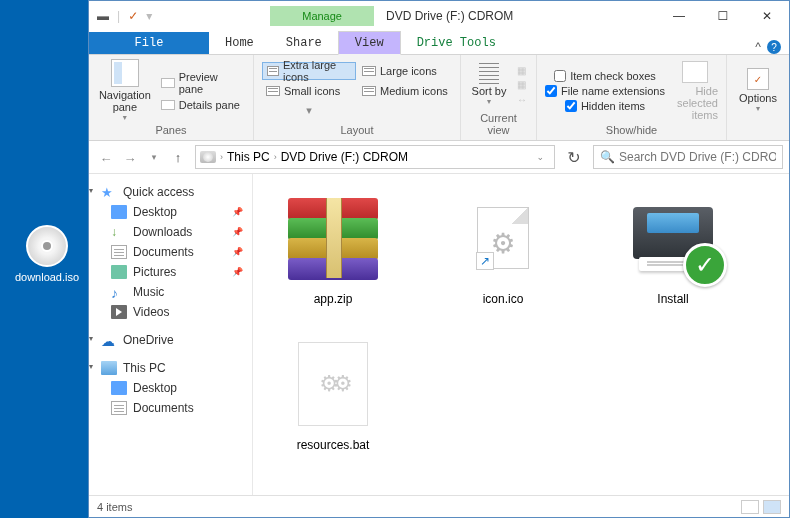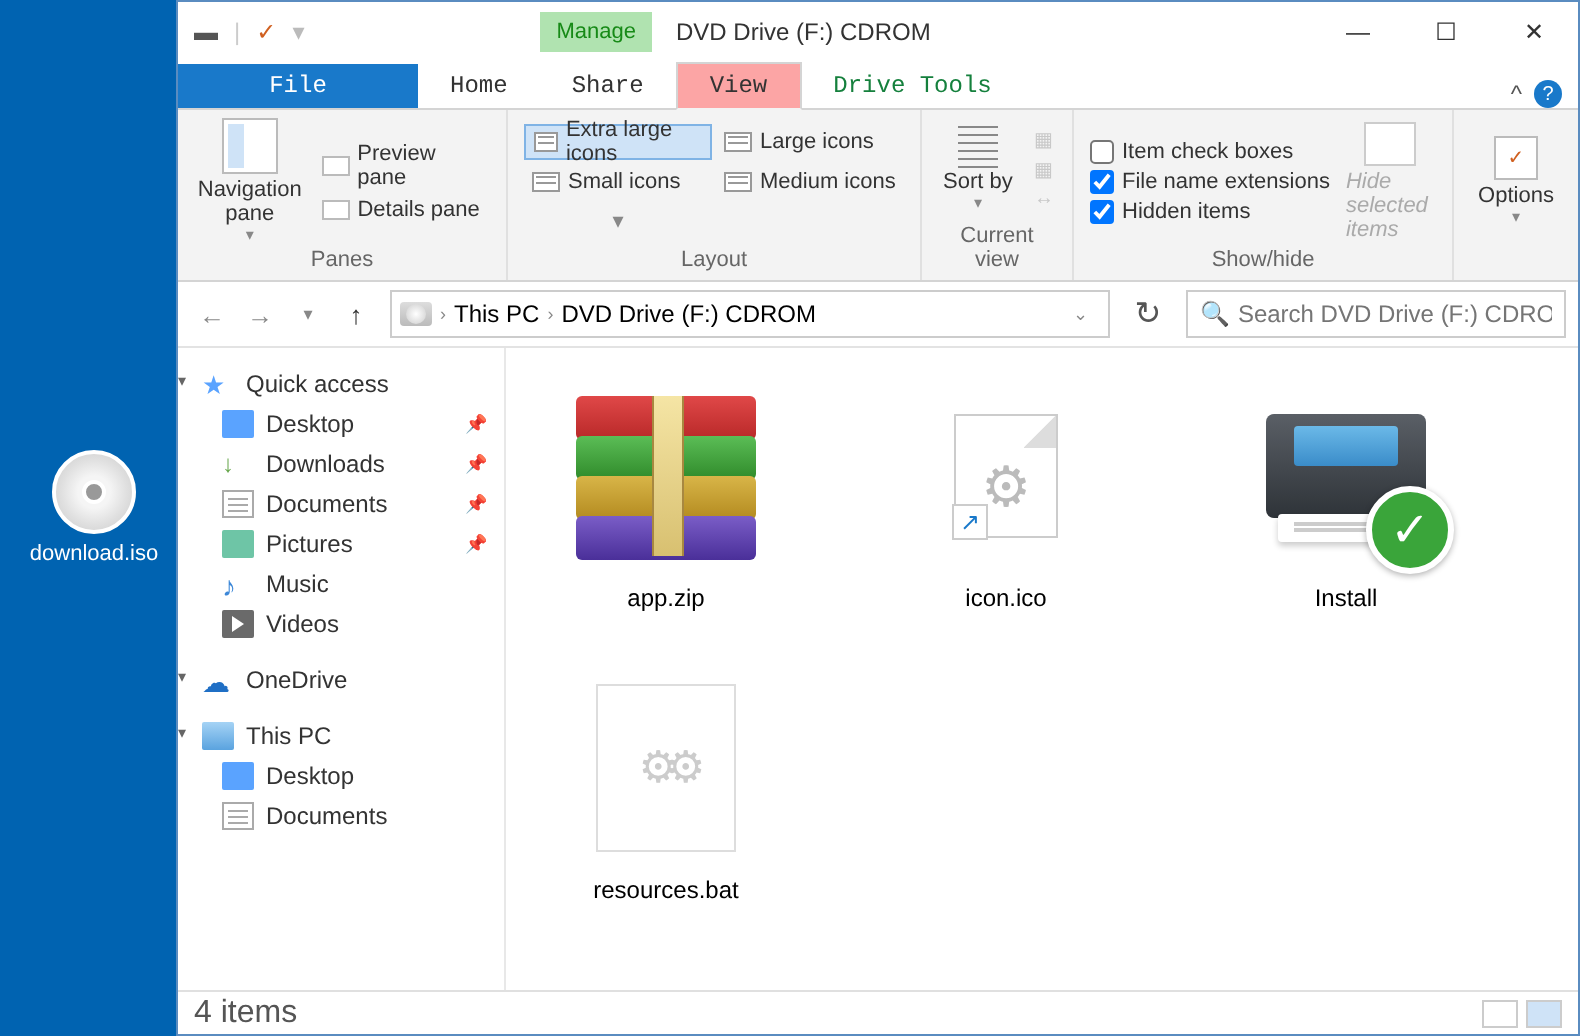--- a/index.html
+++ b/index.html
@@ -7,29 +7,29 @@
 
 .desktop-icon { position: absolute; left: 12px; top: 225px; width: 70px; text-align: center; color: #fff; font-size: 11px; }
 .desktop-icon .icondisc { width: 42px; height: 42px; margin: 0 auto 4px; background: radial-gradient(circle, #f5f5f5 30%, #e0e0e0 60%, #c8c8c8); border-radius: 50%; border: 2px solid #fff; position: relative; }
 .desktop-icon .icondisc::after { content: ''; position: absolute; top: 50%; left: 50%; width: 8px; height: 8px; background: #999; border-radius: 50%; transform: translate(-50%,-50%); border: 2px solid #fff; }
 
 .window { position: absolute; left: 88px; top: 0; right: 0; bottom: 0; background: #fff; border: 1px solid #5a8cc0; display: flex; flex-direction: column; }
 
 .titlebar { display: flex; align-items: center; height: 30px; background: #fff; border-bottom: none; }
 .qat { display: flex; align-items: center; gap: 8px; padding: 0 8px; }
 .qat .q { font-size: 12px; color: #555; }
-.titlebar .tabcap { background: #b0e3b0; color: #178a17; font-size: 11px; padding: 4px 8px; margin-left: 110px; }
+.titlebar .tabcap { background: #b0e3b0; color: #178a17; font-size: 11px; padding: 4px 32px; margin-left: 110px; }
 .titlebar .title { font-size: 12px; color: #333; margin-left: 12px; }
 .winctrl { margin-left: auto; display: flex; }
 .winctrl div { width: 44px; height: 30px; display: flex; align-items: center; justify-content: center; font-size: 12px; color: #333; }
 
 .tabbar { display: flex; align-items: flex-end; height: 24px; background: #fff; font-size: 12px; border-bottom: 1px solid #d4d4d4; position: relative; }
 .tab { padding: 4px 16px; color: #333; font-family: Liberation Mono, monospace; }
 .tab.file { background: #1979ca; color: #fff; }
-.tab.active { background: #fca5a5; border: 1px solid #d4d4d4; border-bottom: 1px solid #f3f3f3; margin-bottom: -1px; }
+.tab.active { background: #c4b5fd; border: 1px solid #d4d4d4; border-bottom: 1px solid #f3f3f3; margin-bottom: -1px; }
 .tab.context { color: #15803d; }
 .help-toggle { margin-left: auto; display: flex; align-items: center; gap: 6px; padding-right: 8px; color: #555; font-size: 12px; }
 .help-toggle .qmark { width: 14px; height: 14px; background: #1979ca; color: #fff; border-radius: 50%; font-size: 10px; display: flex; align-items: center; justify-content: center; }
 
 .ribbon { display: flex; background: #f3f3f3; border-bottom: 1px solid #d4d4d4; height: 86px; font-size: 11px; color: #333; }
 .rgroup { border-right: 1px solid #e0e0e0; padding: 4px 8px; display: flex; flex-direction: column; }
 .rgroup .body { flex: 1; display: flex; align-items: center; gap: 8px; }
 .rgroup .label { text-align: center; color: #666; padding-top: 2px; font-size: 11px; }
 
 .navpane-btn { text-align: center; width: 56px; font-size: 11px; }
@@ -44,23 +44,23 @@
 .layout-list .opt { display: flex; align-items: center; gap: 4px; padding: 1px 4px; font-size: 11px; }
 .layout-list .opt.sel { background: #cfe3f7; border: 1px solid #7fb3e5; }
 .layout-list .ic { width: 14px; height: 10px; background: #fff; border: 1px solid #999; display: inline-block; position: relative; }
 .layout-list .ic::before { content: ''; position: absolute; inset: 1px; background: repeating-linear-gradient(#999 0 1px, transparent 1px 3px); }
 
 .sort-btn { text-align: center; width: 40px; }
 .sort-btn .ic { width: 20px; height: 22px; margin: 0 auto; }
 
 .showhide { display: flex; gap: 8px; }
 .checks { display: flex; flex-direction: column; gap: 3px; }
-.checks label { display: flex; align-items: center; gap: 4px; font-size: 11px; white-space: nowrap; }
+.checks label { display: flex; align-items: center; gap: 4px; font-size: 11px; white-space: nowrap; justify-content: center; }
 .checks input { width: 12px; height: 12px; }
-.hide-sel { text-align: left; color: #aaa; width: 56px; font-style: italic; }
+.hide-sel { text-align: right; color: #aaa; width: 56px; }
 .hide-sel .ic { width: 26px; height: 22px; margin: 0 auto 2px; border: 1px solid #ccc; background: #fff; }
 
 .options-btn { text-align: center; width: 46px; }
 .options-btn .ic { width: 22px; height: 22px; margin: 0 auto 2px; background: #fff; border: 1px solid #bbb; }
 
 .addrbar { display: flex; align-items: center; gap: 6px; padding: 4px 6px; background: #fff; border-bottom: 1px solid #e3e3e3; }
 .navbtns { display: flex; gap: 2px; }
 .navbtns .b { width: 22px; height: 22px; display: flex; align-items: center; justify-content: center; color: #888; font-size: 13px; }
 .navbtns .b.active { color: #333; }
 .breadcrumb { flex: 1; border: 1px solid #ccc; height: 24px; display: flex; align-items: center; padding: 0 4px; font-size: 12px; gap: 4px; }
@@ -113,21 +113,21 @@
 .printer { position: relative; width: 100px; height: 90px; }
 .printer .body { position: absolute; left: 8px; right: 8px; top: 14px; height: 52px; background: linear-gradient(#5a5f66,#2e3338); border-radius: 4px; }
 .printer .screen { position: absolute; top: 20px; left: 22px; right: 22px; height: 20px; background: linear-gradient(#6bb9e8,#3a8cc9); border-radius: 2px; }
 .printer .tray { position: absolute; bottom: 12px; left: 14px; right: 14px; height: 14px; background: #fff; border-radius: 2px; box-shadow: 0 2px 3px rgba(0,0,0,.2); }
 .printer .tray::before { content: ''; position: absolute; top: 4px; left: 8px; right: 8px; height: 2px; background: #ccc; box-shadow: 0 3px #ccc; }
 .printer .check { position: absolute; right: -6px; bottom: -4px; width: 44px; height: 44px; background: #3aa53a; border: 3px solid #fff; border-radius: 50%; display: flex; align-items: center; justify-content: center; color: #fff; font-size: 24px; box-shadow: 0 1px 3px rgba(0,0,0,.3); }
 
 .bat-file { width: 70px; height: 84px; background: #fff; border: 1px solid #ddd; position: relative; }
 .bat-file::before { content: '⚙⚙'; position: absolute; top: 50%; left: 50%; transform: translate(-50%,-50%); font-size: 22px; color: #ccc; letter-spacing: -6px; }
 
-.statusbar { height: 22px; border-top: 1px solid #e0e0e0; display: flex; align-items: center; padding: 0 8px; font-size: 16px; color: #555; }
+.statusbar { height: 22px; border-top: 1px solid #e0e0e0; display: flex; align-items: center; padding: 0 8px; font-size: 11px; color: #555; }
 .statusbar .right { margin-left: auto; display: flex; gap: 4px; }
 .statusbar .right .vb { width: 18px; height: 14px; border: 1px solid #ccc; background: #fff; }
 .statusbar .right .vb.active { background: #cfe3f7; }
 </style>
 </head>
 <body>
 
 <div class="desktop-icon">
   <div class="icondisc"></div>
   <div>download.iso</div>

